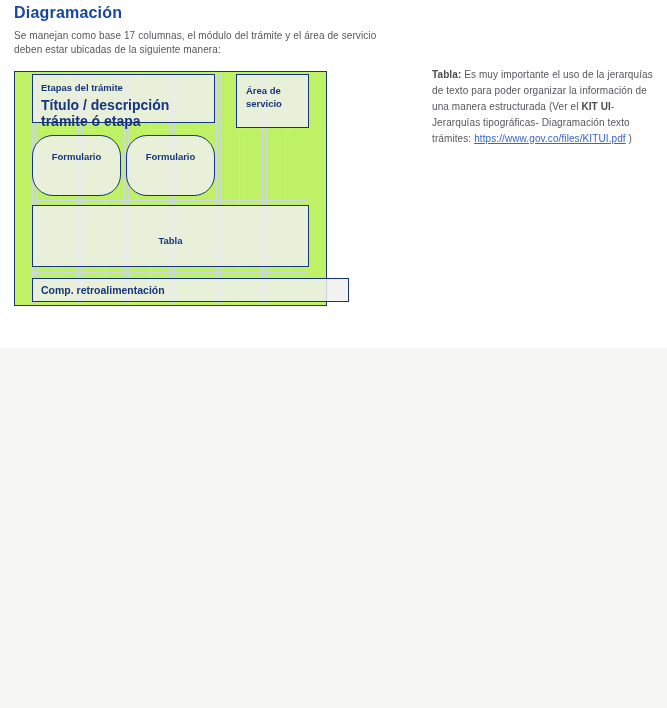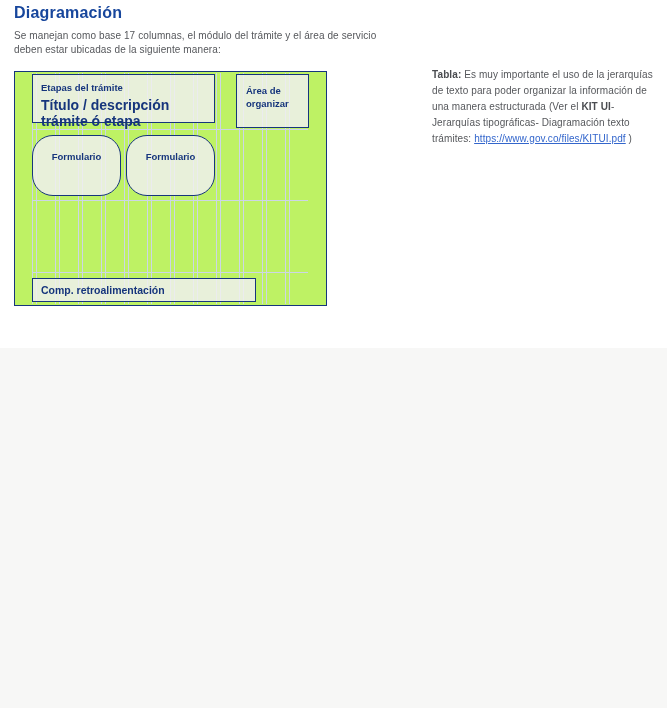--- a/index.html
+++ b/index.html
@@ -30,21 +30,21 @@
   .grid-row { position:absolute; left:17px; width:276px; height:1px; background:#ccd6e6; }
   .dbox { position:absolute; border:1.2px solid #16357c; background:rgba(240,240,238,0.85); color:#16357c; }
   .dbox-etapas { left:17px; top:2px; width:183px; height:49px; padding:7px 0 0 8px; }
   .dbox-etapas .l1 { font-size:9.5px; font-weight:600; color:#16357c; margin-bottom:4px; }
   .dbox-etapas .l2 { font-size:14px; font-weight:bold; color:#16357c; }
   .dbox-area { left:221px; top:2px; width:73px; height:54px; padding:9px 0 0 9px; font-size:9.5px; font-weight:bold; line-height:13px; }
   .dbox-form { top:63px; width:89px; height:61px; font-size:9.5px; font-weight:bold; padding-top:15px; text-align:center;border-radius:21px; }
   .dbox-form.f1 { left:17px; }
   .dbox-form.f2 { left:111px; width:89px; }
   .dbox-tabla { left:17px; top:133px; width:277px; height:62px; font-size:9.5px; font-weight:bold; text-align:center; padding-top:29px; }
-  .dbox-comp { left:17px; top:206px; width:224px; height:24px; font-size:10.5px; font-weight:bold; padding:5px 0 0 8px; }
+  .dbox-comp { left:17px; top:206px; width:317px; height:24px; font-size:10.5px; font-weight:bold; padding:5px 0 0 8px; }
 
   
   .nota-block { position:absolute; left:432px; top:67px; width:232px; font-size:10px; line-height:16px; color:#55575b; letter-spacing:0.1px; }
   .nota-block b { color:#4a4c50; }
   .nota-link { color:#3366cc; text-decoration:underline; }
 </style>
 </head>
 <body>
 
 <div class="top-section">
@@ -54,23 +54,24 @@
   <div class="diagram">
     <div class="grid-cols"></div>
     <div class="grid-row" style="top:57px;"></div>
     <div class="grid-row" style="top:128px;"></div>
     <div class="grid-row" style="top:200px;"></div>
 
     <div class="dbox dbox-etapas">
       <div class="l1">Etapas del trámite</div>
       <div class="l2">Título / descripción trámite ó etapa</div>
     </div>
-    <div class="dbox dbox-area">Área de organizar</div>
+    <div class="dbox dbox-area">Área de servicio</div>
     <div class="dbox dbox-form f1">Formulario</div>
     <div class="dbox dbox-form f2">Formulario</div>
+    <div class="dbox dbox-tabla">Tabla</div>
     <div class="dbox dbox-comp">Comp. retroalimentación</div>
   </div>
 
   <div class="nota-block">
     <b>Tabla:</b><span> Es muy importante el uso de la jerarquías de texto para poder organizar la información de una manera estructurada (Ver el </span><b>KIT UI</b><span>- Jerarquías tipográficas- Diagramación texto trámites: </span><a href="#" class="nota-link">https://www.gov.co/files/KITUI.pdf</a><span> )</span>
   </div>
 </div>
 
 <div class="bottom-section">
   

